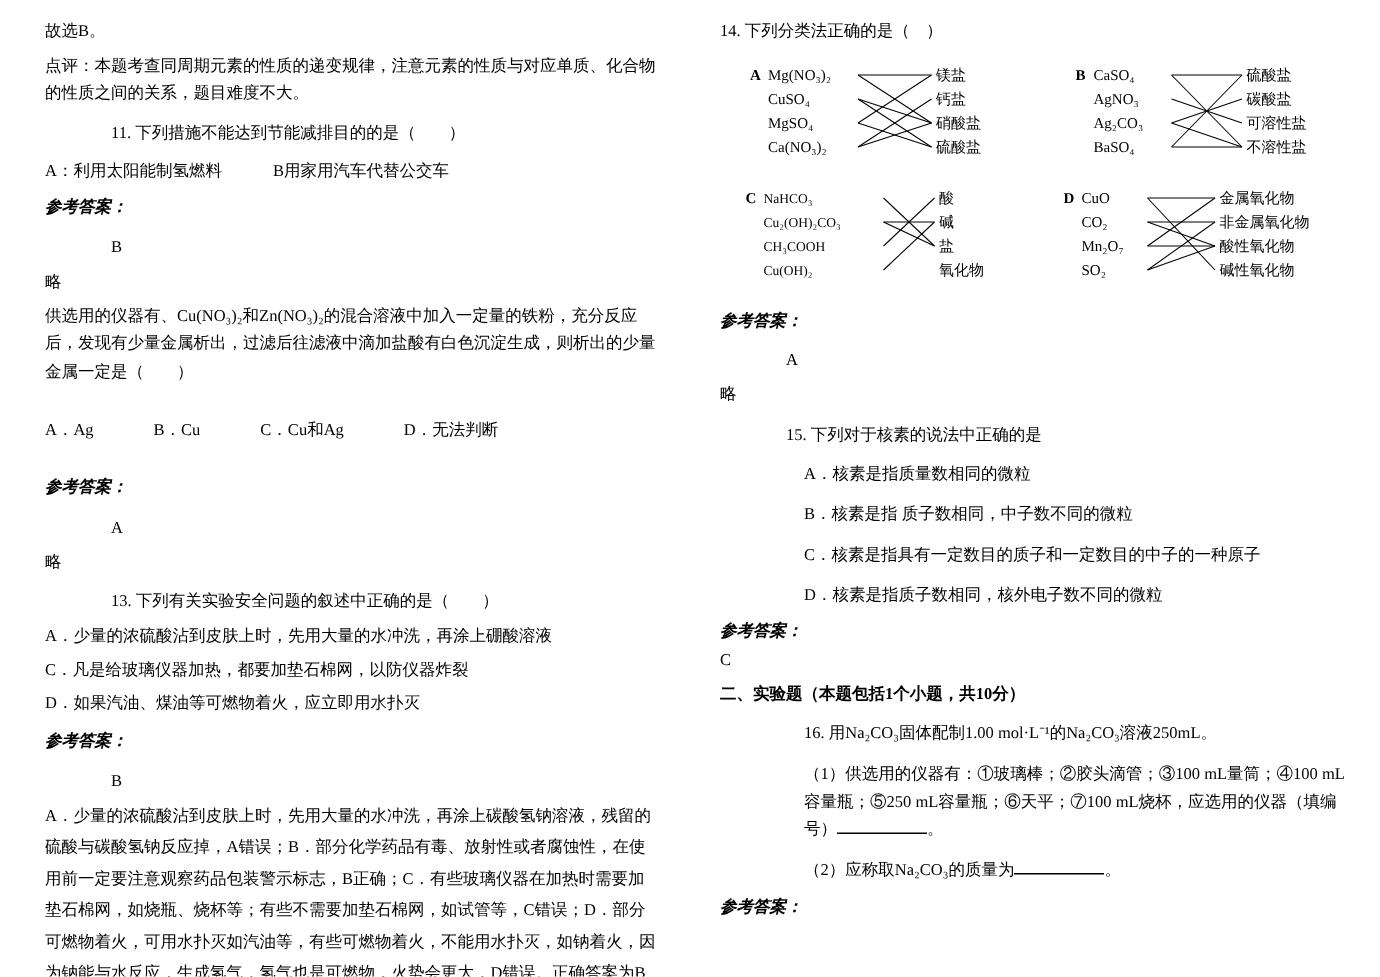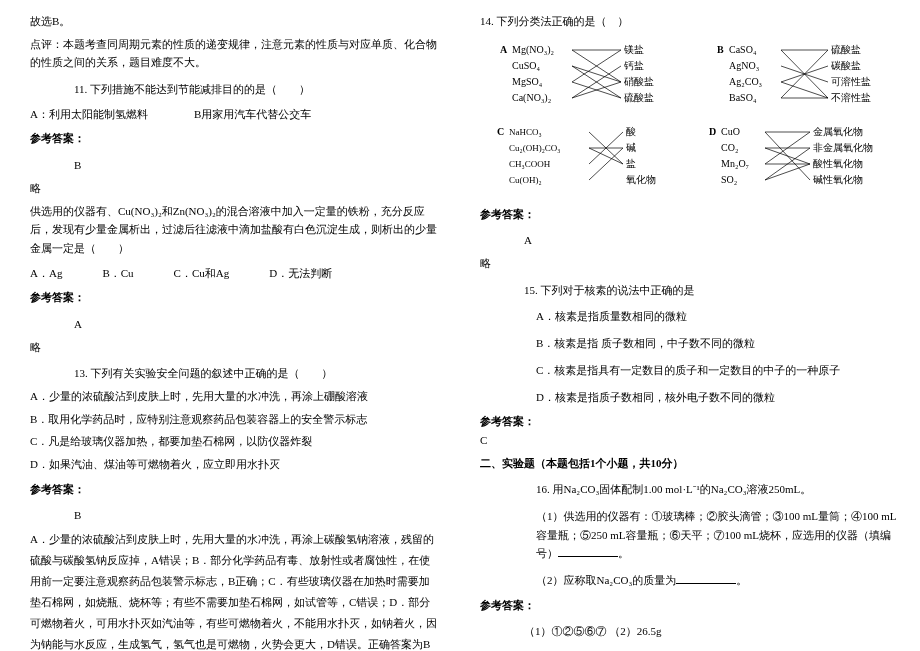--- a/index.html
+++ b/index.html
@@ -3,23 +3,23 @@
   <meta charset="utf-8">
   <style>
     * { margin: 0; padding: 0; box-sizing: border-box; }
     body { font-family: "SimSun", "宋体", serif; font-size: 11px; color: #000; background: #fff; width: 920px; height: 651px; overflow: hidden; }
     .page { display: flex; width: 100%; height: 100%; }
     .col { width: 50%; padding: 12px 20px 12px 30px; line-height: 1.7; }
     .col-right { padding: 12px 16px 12px 20px; }
     .line { margin-bottom: 4px; }
     .bold { font-weight: bold; }
     .indent { padding-left: 12px; }
-    .opt-row { display: flex; gap: 40px; margin: 6px 0; }
-    .opt-row2 { display: flex; gap: 46px; margin: 6px 0; text-align: right; }
-    .ans-label { font-weight: bold; margin-top: 6px; }
+    .opt-row { display: flex; gap: 40px; margin: 20px 0; }
+    .opt-row2 { display: flex; gap: 34px; margin: 6px 0; text-align: right; }
+    .ans-label { font-weight: bold; margin-top: 6px; font-style: italic; }
     .spaced { margin-top: 8px; margin-left: 44px; }
     svg.diagram { display: block; margin: 4px auto 8px auto; }
     .blank { display:inline-block; border-bottom:1px solid #000; min-width:60px; height:12px; vertical-align:baseline;}
   </style>
 </head>
 <body>
 
 <div class="page">
   <div class="col">
     <div class="line">故选B。</div>
@@ -40,21 +40,20 @@
       <span>B．Cu</span>
       <span>C．Cu和Ag</span>
       <span>D．无法判断</span>
     </div>
     <div class="ans-label">参考答案：</div>
     <div class="line spaced">A</div>
     <div class="line">略</div>
 
     <div class="line spaced">13. 下列有关实验安全问题的叙述中正确的是（　　）</div>
     <div class="line">A．少量的浓硫酸沾到皮肤上时，先用大量的水冲洗，再涂上硼酸溶液</div>
-    <div class="line">B．取用化学药品时，应特别注意观察药品包装容器上的安全警示标志</div>
     <div class="line">C．凡是给玻璃仪器加热，都要加垫石棉网，以防仪器炸裂</div>
     <div class="line">D．如果汽油、煤油等可燃物着火，应立即用水扑灭</div>
     <div class="ans-label">参考答案：</div>
     <div class="line spaced">B</div>
     <div class="line" style="line-height:1.9;">A．少量的浓硫酸沾到皮肤上时，先用大量的水冲洗，再涂上碳酸氢钠溶液，残留的硫酸与碳酸氢钠反应掉，A错误；B．部分化学药品有毒、放射性或者腐蚀性，在使用前一定要注意观察药品包装警示标志，B正确；C．有些玻璃仪器在加热时需要加垫石棉网，如烧瓶、烧杯等；有些不需要加垫石棉网，如试管等，C错误；D．部分可燃物着火，可用水扑灭如汽油等，有些可燃物着火，不能用水扑灭，如钠着火，因为钠能与水反应，生成氢气，氢气也是可燃物，火势会更大，D错误。正确答案为B</div>
   </div>
 
   <div class="col col-right">
     <div class="line">14. 下列分类法正确的是（　）</div>
 
@@ -158,15 +157,14 @@
     <div class="line bold">二、实验题（本题包括1个小题，共10分）</div>
 
     <div class="line spaced indent">16. 用Na₂CO₃固体配制1.00  mol·L⁻¹的Na₂CO₃溶液250mL。</div>
     <div class="line spaced indent">
       <span>（1）供选用的仪器有：①玻璃棒；②胶头滴管；③100 mL量筒；④100 mL容量瓶；⑤250 mL容量瓶；⑥天平；⑦100 mL烧杯，应选用的仪器（填编号）</span><span class="blank"></span>。
     </div>
     <div class="line spaced indent">
       <span>（2）应称取Na₂CO₃的质量为</span><span class="blank"></span><span>。</span>
     </div>
     <div class="ans-label">参考答案：</div>
-    <div class="line spaced">（1）①②⑤⑥⑦ （2）26.5g</div>
   </div>
 </div>
 
 </body></html>

